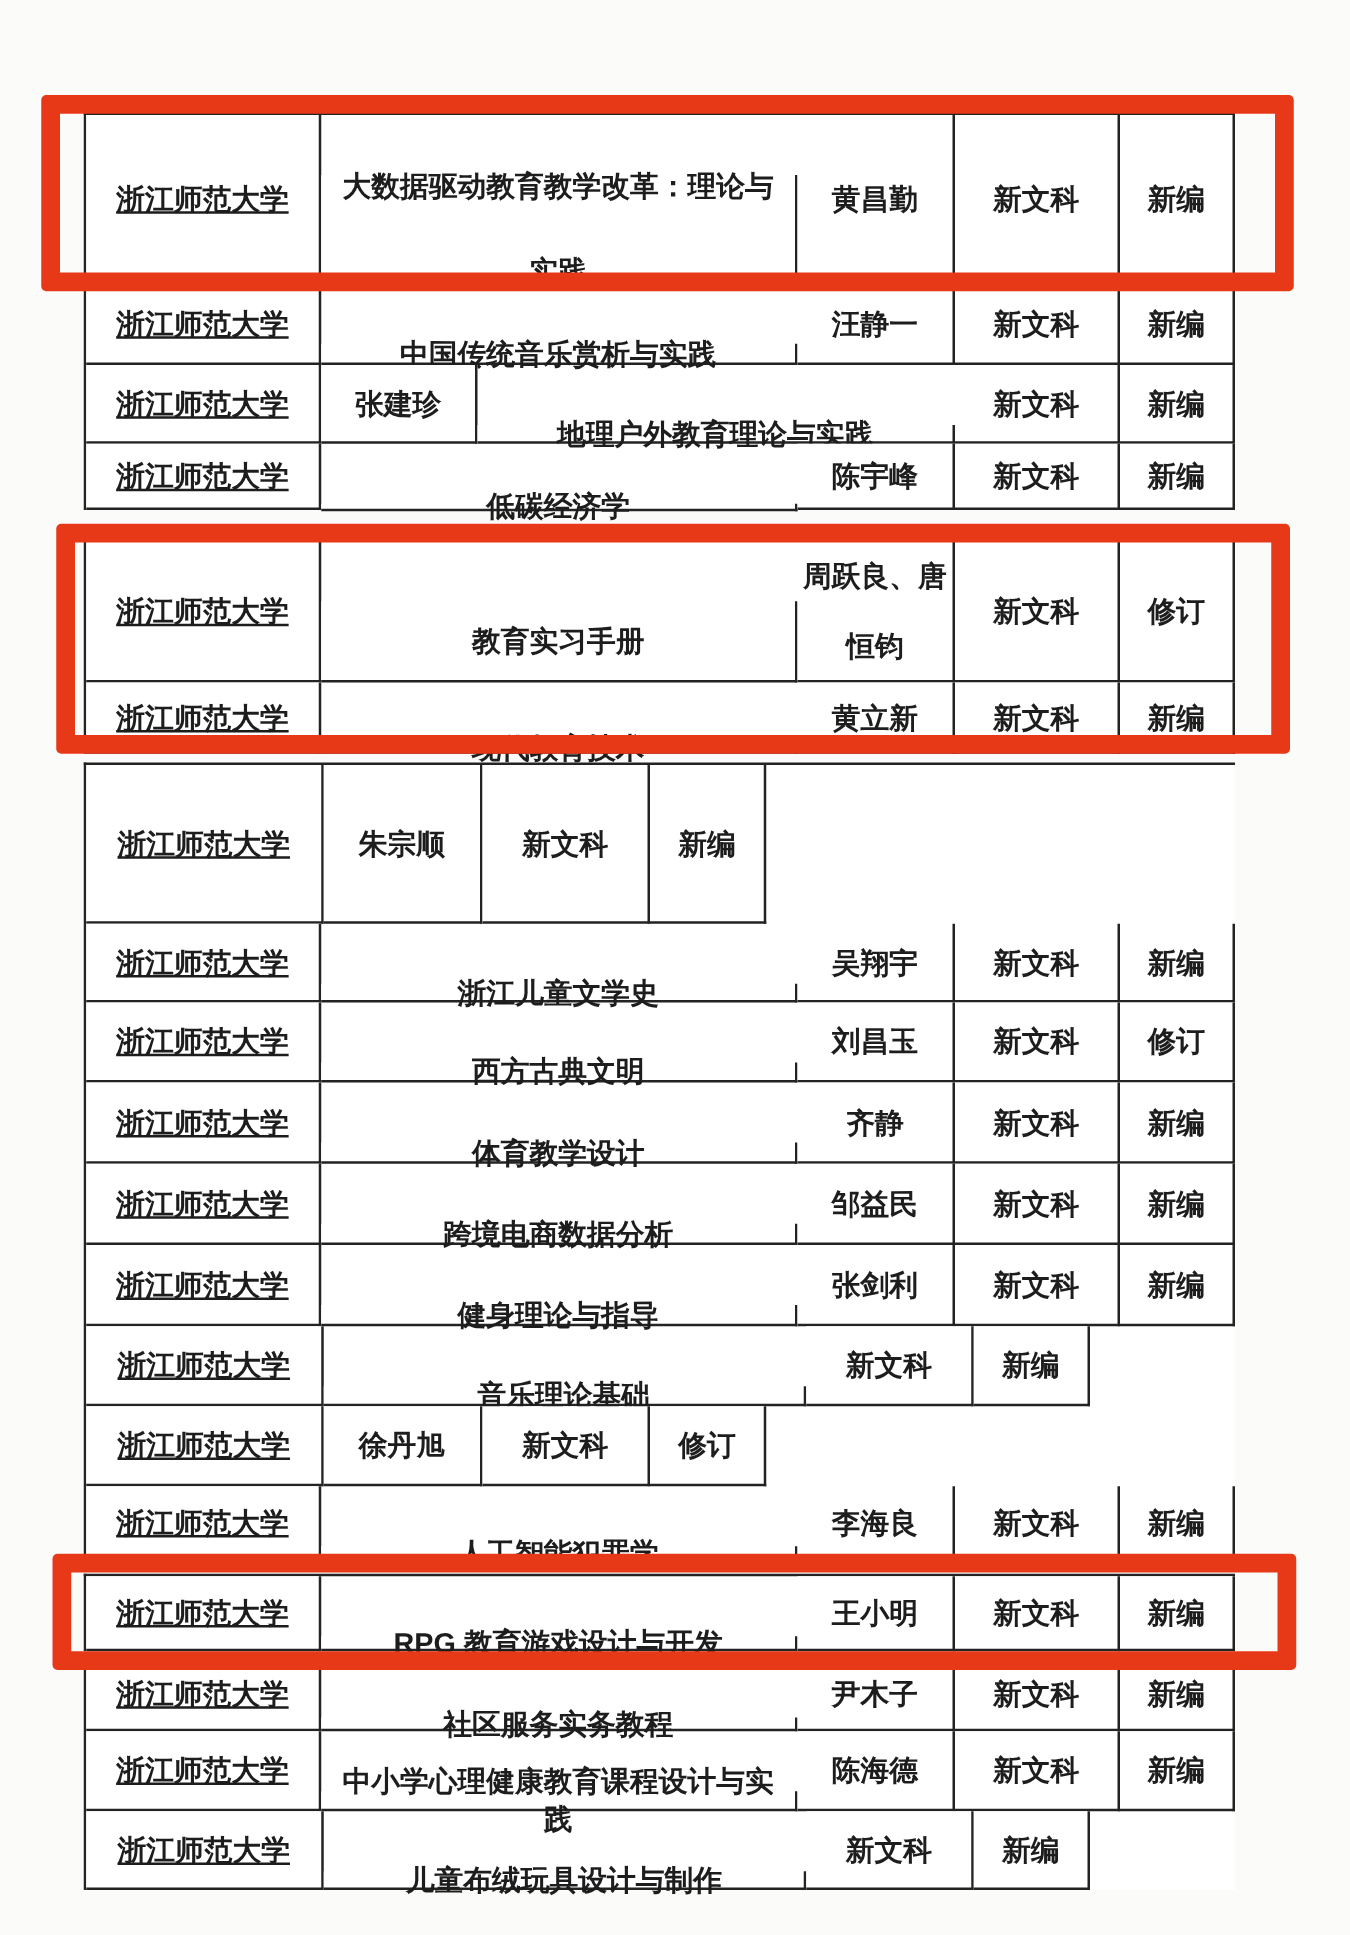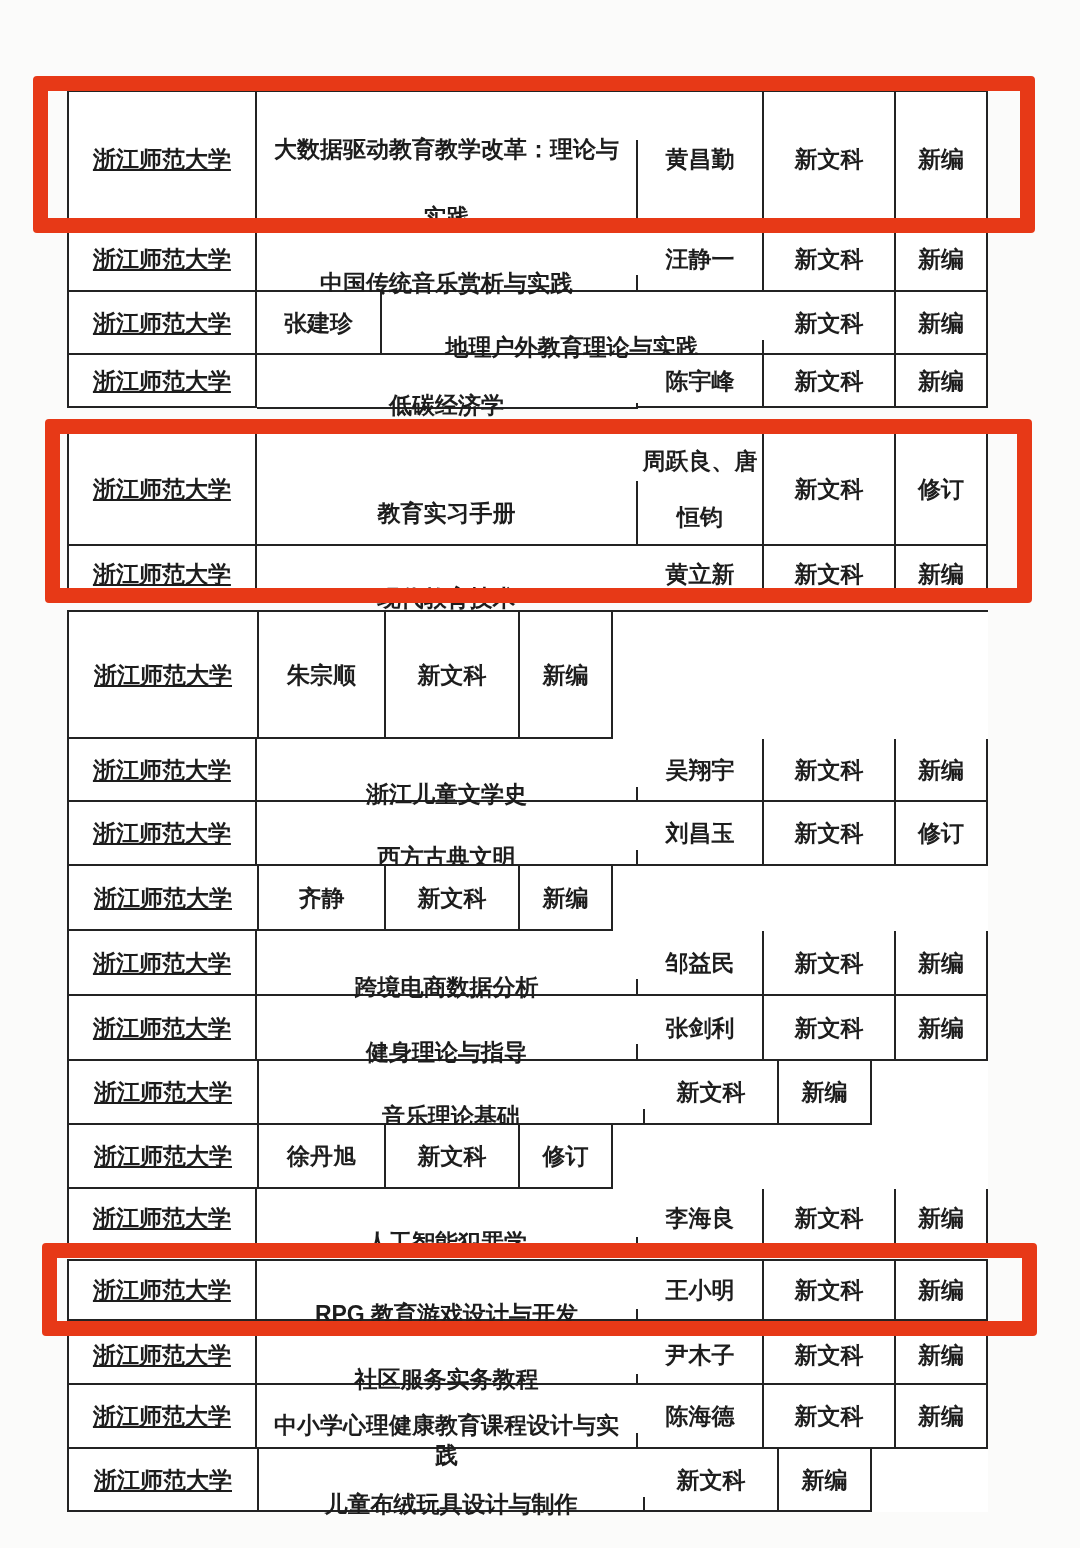--- a/index.html
+++ b/index.html
@@ -122,20 +122,21 @@
   <div class="row" style="height: 64px;">
     <div class="cell c-univ">浙江师范大学</div>
     <div class="cell c-title">西方古典文明</div>
     <div class="cell c-author">刘昌玉</div>
     <div class="cell c-cat">新文科</div>
     <div class="cell c-ed">修订</div>
   </div>
 
   <div class="row" style="height: 65px;">
     <div class="cell c-univ">浙江师范大学</div>
+    <div class="cell c-title">体育教学设计</div>
     <div class="cell c-author">齐静</div>
     <div class="cell c-cat">新文科</div>
     <div class="cell c-ed">新编</div>
   </div>
 
   <div class="row" style="height: 65px;">
     <div class="cell c-univ">浙江师范大学</div>
     <div class="cell c-title">跨境电商数据分析</div>
     <div class="cell c-author">邹益民</div>
     <div class="cell c-cat">新文科</div>

